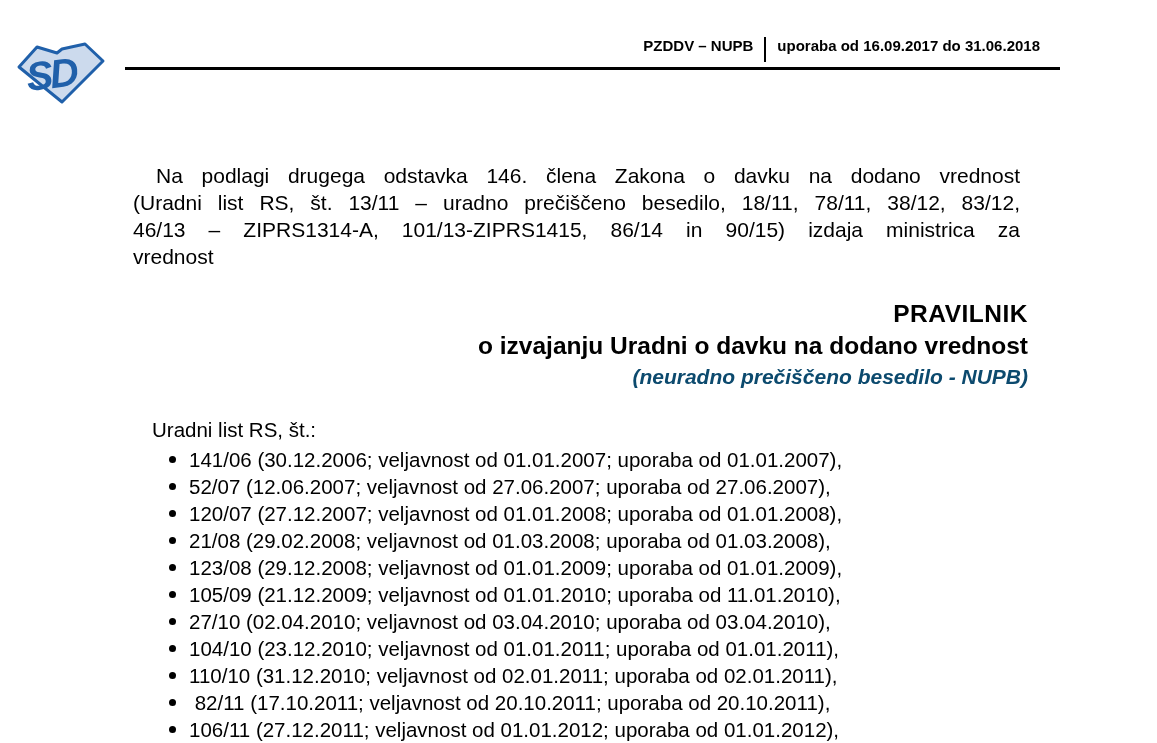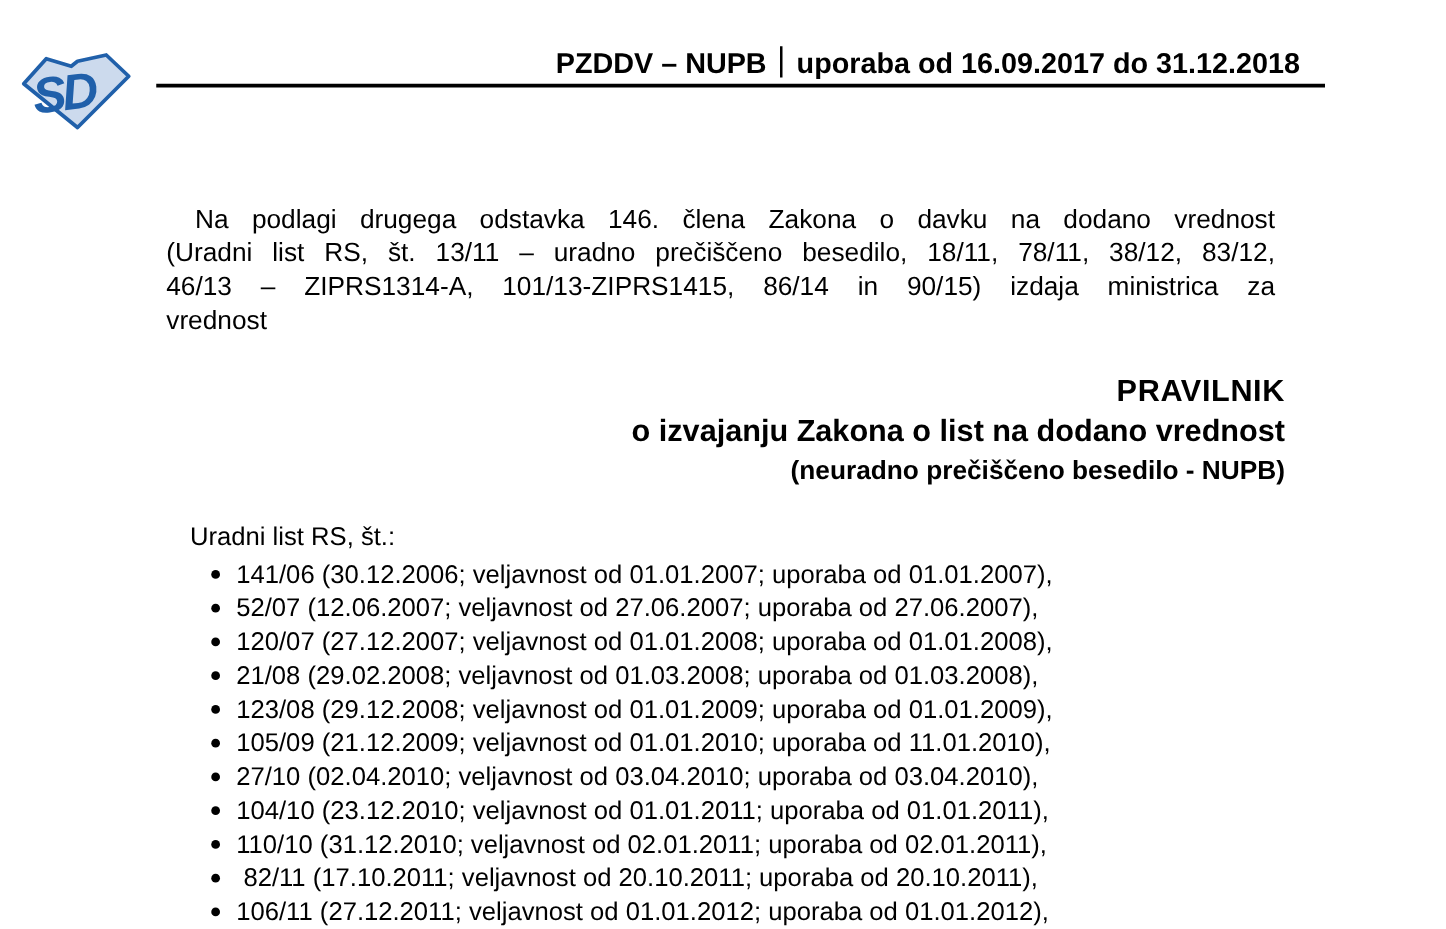--- a/index.html
+++ b/index.html
@@ -3,21 +3,21 @@
 <meta charset="utf-8">
 <style>
   * { margin:0; padding:0; box-sizing:border-box; }
   html,body { background:#ffffff; }
   body { width:1157px; height:743px; font-family:"Liberation Sans","DejaVu Sans",sans-serif; color:#000; }
   .page { position:relative; width:1157px; height:743px; background:#fff; overflow:hidden; }
 
   
   .logo { position:absolute; left:13px; top:40px; width:95px; height:66px; }
   .header-meta { position:absolute; top:37px; right:117px; display:flex; align-items:flex-start; gap:11px;
-                 font-weight:bold; font-size:23px; white-space:nowrap; }
+                 font-weight:bold; font-size:15px; white-space:nowrap; }
   .vbar { width:2px; height:25px; background:#000; }
   .header-rule { position:absolute; left:125px; top:67px; width:935px; height:3px; background:#000; }
 
   
   .intro { position:absolute; left:133px; top:162px; width:887px; font-size:21px; line-height:27px; }
   .jline { text-align:justify; text-align-last:justify; text-justify:inter-word; }
   .indent { text-indent:23px; }
 
   
   .title-block { position:absolute; left:128px; top:299px; width:900px; text-align:right; font-weight:bold; }
@@ -41,35 +41,35 @@
   <div class="logo">
     <svg width="95" height="66" viewBox="0 0 95 66">
       <path d="M6,27 L24,7 L44,13 L49,9 L72,4 L90,21 L49,62 Z" fill="#ccdaed" stroke="#2060aa" stroke-width="3" stroke-linejoin="round"></path>
       <text x="13" y="47" font-size="40" font-weight="bold" font-style="italic" letter-spacing="-3" fill="#2060aa" transform="rotate(-7 47 33)">SD</text>
     </svg>
   </div>
 
   <div class="header-meta">
     <span>PZDDV – NUPB</span>
     <span class="vbar"></span>
-    <span>uporaba od 16.09.2017 do 31.12.2018</span>
+    <span>uporaba od 16.09.2017 do 31.06.2018</span>
   </div>
   <div class="header-rule"></div>
 
   <div class="intro">
     <div class="jline indent">Na podlagi drugega odstavka 146. člena Zakona o davku na dodano vrednost</div>
     <div class="jline">(Uradni list RS, št. 13/11 – uradno prečiščeno besedilo, 18/11, 78/11, 38/12, 83/12,</div>
     <div class="jline">46/13 – ZIPRS1314-A, 101/13-ZIPRS1415, 86/14 in 90/15) izdaja ministrica za</div>
     <div>vrednost</div>
   </div>
 
   <div class="title-block">
     <div class="title-main">PRAVILNIK</div>
-    <div class="title-sub">o izvajanju Zakona o list na dodano vrednost</div>
-    <div class="title-note" style="color: #000000;">(neuradno prečiščeno besedilo - NUPB)</div>
+    <div class="title-sub">o izvajanju Uradni o davku na dodano vrednost</div>
+    <div class="title-note" style="color: #0c4a6e; font-style: italic;">(neuradno prečiščeno besedilo - NUPB)</div>
   </div>
 
   <div class="gazette">
     <div class="gz-heading">Uradni list RS, št.:</div>
     <ul class="gz-list">
 
         <li>
           <span class="dot"></span>
           <span class="gz-text">141/06 (30.12.2006; veljavnost od 01.01.2007; uporaba od 01.01.2007),</span>
         </li>

